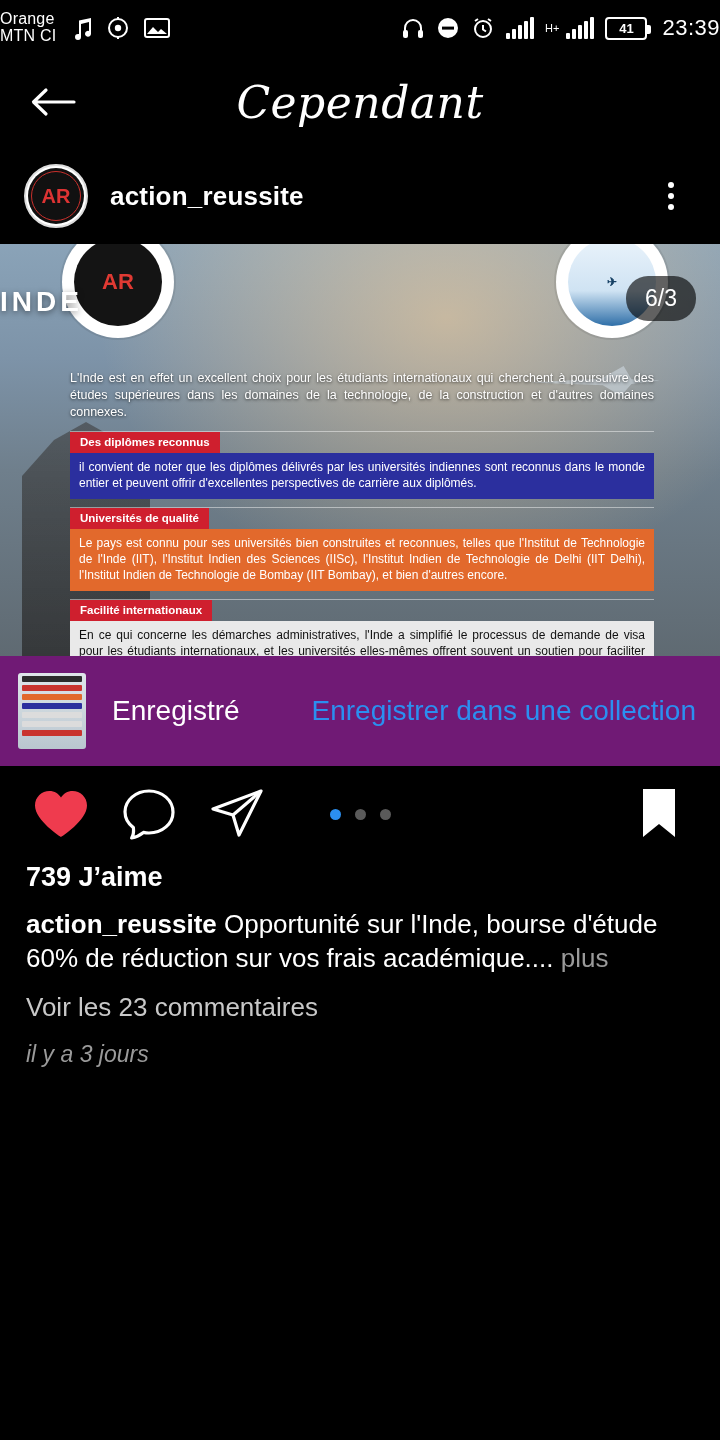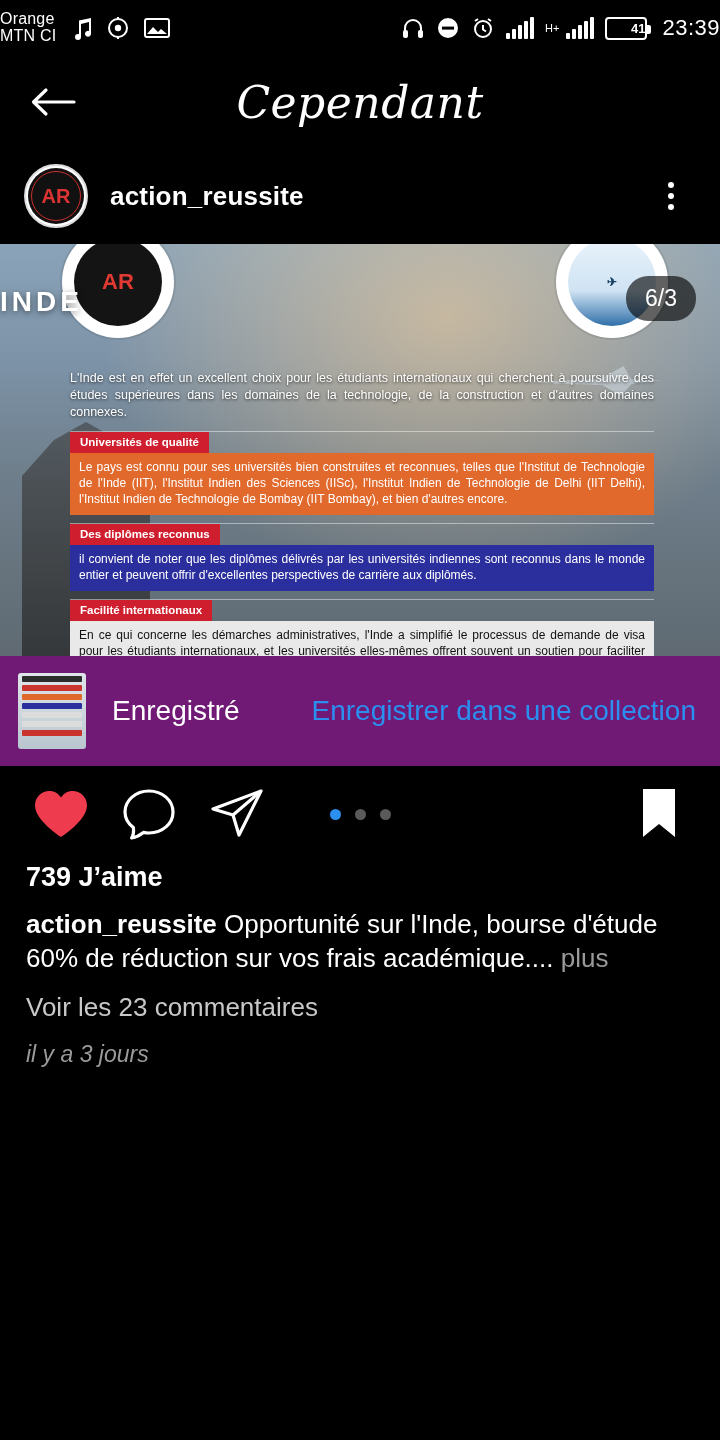--- a/index.html
+++ b/index.html
@@ -25,21 +25,21 @@
   }
   .status-left { display:flex; align-items:center; gap:14px; }
   .status-right { display:flex; align-items:center; gap:11px; margin-left:auto; }
   .sicon { display:inline-flex; align-items:center; justify-content:center; }
   .clock { font-size:22px; letter-spacing:.5px; margin-left:4px; }
 
   .battery {
     width:42px; height:23px;
     border:2px solid #fff; border-radius:4px;
     position:relative;
-    display:flex; align-items:center; justify-content:flex-end;
+    display:flex; align-items:center; justify-content:center;
     font-size:13px; font-weight:bold;
   }
   .battery:after {
     content:""; position:absolute; right:-6px; top:6px;
     width:4px; height:9px; background:#fff; border-radius:0 2px 2px 0;
   }
 
   .bars { display:flex; align-items:flex-end; gap:2px; height:22px; }
   .bars i { display:block; width:4px; background:#fff; border-radius:1px; }
   .bars i:nth-child(1){height:6px}
@@ -327,28 +327,28 @@
   </div>
 
   <div class="slide-title">INDE</div>
   <div class="counter">6/3</div>
 
   <div class="slide-body">
     <div class="intro">L'Inde est en effet un excellent choix pour les étudiants internationaux qui cherchent à poursuivre des études supérieures dans les domaines de la technologie, de la construction et d'autres domaines connexes.</div>
 
     <div class="sec">
       <div class="sec-rule"></div>
+      <span class="sec-tag tag-red">Des diplômes reconnus</span>
+      <div class="sec-body body-blue">il convient de noter que les diplômes délivrés par les universités indiennes sont reconnus dans le monde entier et peuvent offrir d'excellentes perspectives de carrière aux diplômés.</div>
+    </div>
+
+    <div class="sec">
+      <div class="sec-rule"></div>
       <span class="sec-tag tag-red">Universités de qualité</span>
       <div class="sec-body body-orange">Le pays est connu pour ses universités bien construites et reconnues, telles que l'Institut de Technologie de l'Inde (IIT), l'Institut Indien des Sciences (IISc), l'Institut Indien de Technologie de Delhi (IIT Delhi), l'Institut Indien de Technologie de Bombay (IIT Bombay), et bien d'autres encore.</div>
-    </div>
-
-    <div class="sec">
-      <div class="sec-rule"></div>
-      <span class="sec-tag tag-red">Des diplômes reconnus</span>
-      <div class="sec-body body-blue">il convient de noter que les diplômes délivrés par les universités indiennes sont reconnus dans le monde entier et peuvent offrir d'excellentes perspectives de carrière aux diplômés.</div>
     </div>
 
     <div class="sec">
       <div class="sec-rule"></div>
       <span class="sec-tag tag-red">Facilité internationaux</span>
       <div class="sec-body body-light">En ce qui concerne les démarches administratives, l'Inde a simplifié le processus de demande de visa pour les étudiants internationaux, et les universités elles-mêmes offrent souvent un soutien pour faciliter l'inscription et l'adaptation à la vie en Inde. Cependant, il est important de noter que le processus de demande de visa peut être long et complexe, et il est donc essentiel de commencer les démarches administratives dès que possible.</div>
     </div>
 
   </div>
 </div>

